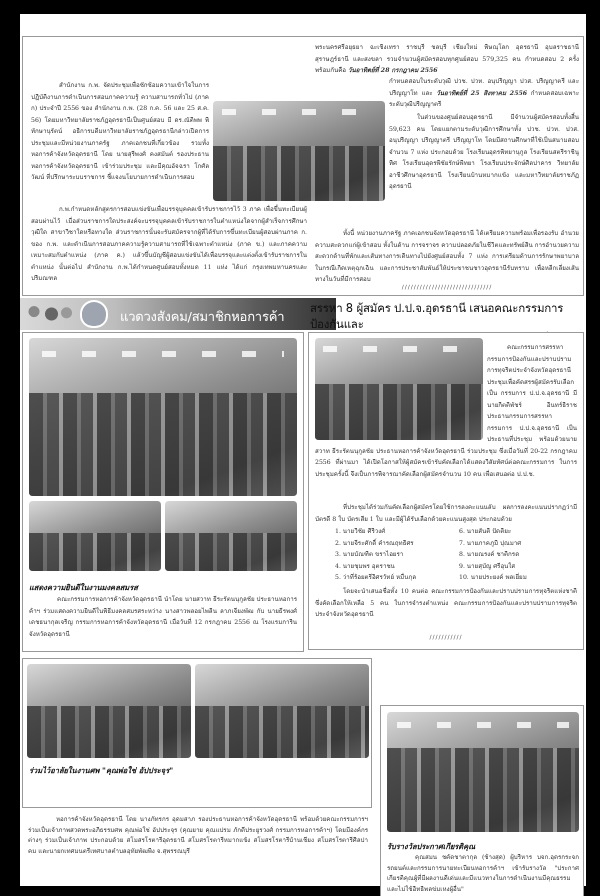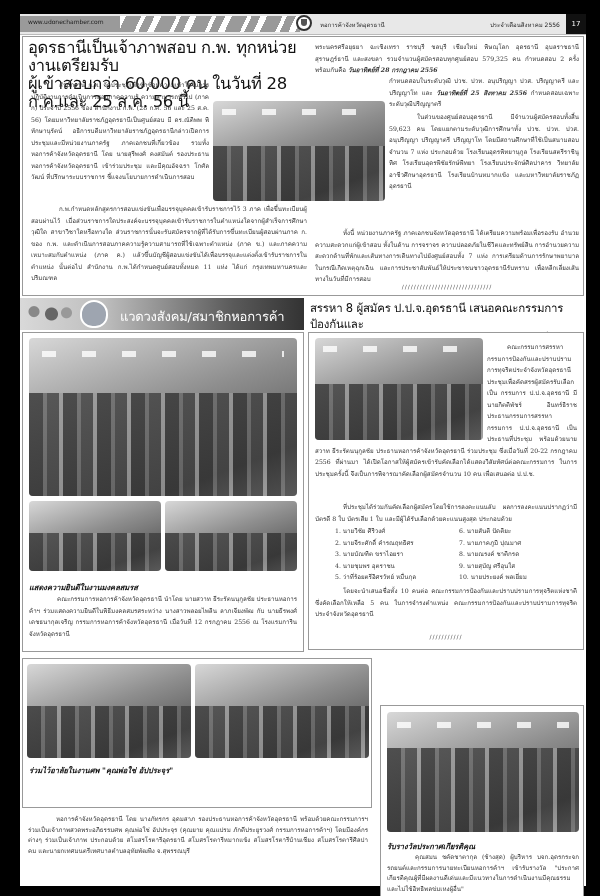--- a/index.html
+++ b/index.html
@@ -22,49 +22,35 @@
   .photo{position:absolute;background:linear-gradient(160deg,#d8d8d8,#8e8e8e 45%,#5c5c5c 80%,#b8b8b8);border-radius:4px;}
   .photo .sil{position:absolute;bottom:0;left:0;right:0;height:55%;
     background:repeating-linear-gradient(90deg,#2c2c2c 0 14px,#666 14px 18px,#3a3a3a 18px 30px,#9a9a9a 30px 34px);opacity:.75;border-radius:0 0 4px 4px;}
   .photo .lights{position:absolute;top:8%;left:5%;right:5%;height:6px;
     background:repeating-linear-gradient(90deg,#fff 0 14px,transparent 14px 40px);opacity:.8;}
   .h1{font-family:"DejaVu Sans",sans-serif;font-size:16.5px;color:#111;line-height:18px;letter-spacing:-.3px;}
   .h2{font-family:"DejaVu Sans",sans-serif;font-size:11.5px;color:#111;line-height:16px;letter-spacing:-.2px;}
   .cap{font-family:"DejaVu Serif",serif;font-style:italic;font-weight:bold;font-size:7.5px;color:#111;}
   .sep{text-align:center;font-size:6px;color:#555;letter-spacing:1px;}
   .section-bar{position:absolute;left:0;top:284px;width:284px;height:32px;
-    background:linear-gradient(90deg,#d9d9d9 0%,#bdbdbd 30%,#5a5a5a 75%,#333 100%);}
+    background:linear-gradient(90deg,#d9d9d9 0%,#bdbdbd 30%,#5a5a5a 75%,#333 100%);padding-left:32px;}
   .section-bar .shield{position:absolute;left:60px;top:2px;width:28px;height:28px;border:2px solid #fff;border-radius:50% 50% 45% 45%;box-sizing:border-box;background:#9ea5b0;}
   .section-bar .title{position:absolute;left:100px;top:8px;font-size:13px;color:#fff;letter-spacing:-.2px;}
   .section-bar .crowd{position:absolute;left:4px;top:4px;width:50px;height:24px;
     background:radial-gradient(circle at 20% 40%,#888 0 5px,transparent 6px),radial-gradient(circle at 55% 50%,#666 0 6px,transparent 7px),radial-gradient(circle at 85% 45%,#999 0 5px,transparent 6px);}
   ol.names{list-style:none;margin:0;padding:0;display:grid;grid-template-columns:1fr 1fr;column-gap:8px;}
   ol.names li{font-family:"DejaVu Serif",serif;font-size:6.2px;color:#333;line-height:11.5px;padding-left:10px;}
 </style>
 </head>
 <body>
 
 <div class="page">
 
-  <div class="hdr">
-    <div class="band">
-        <div class="left"></div>
-      </div>
-    <span class="url">www.udonechamber.com</span>
-    <span class="logo"></span>
-    <span class="org">หอการค้าจังหวัดอุดรธานี</span>
-    <span class="issue">ประจำเดือนสิงหาคม 2556</span>
-    <span class="pno">17</span>
-  </div>
 
   <div class="box" style="left:2px;top:22px;width:562px;height:260px;">
-    <div class="h1" style="position:absolute;left:5px;top:2px;width:285px;">
-      <div>อุดรธานีเป็นเจ้าภาพสอบ ก.พ. ทุกหน่วยงานเตรียมรับ</div>
-      <div>ผู้เข้าสอบกว่า 60,000 คน ในวันที่ 28 ก.ค.และ 25 ส.ค. 56 นี้</div>
-    </div>
     <div class="txt ind" style="position:absolute;left:8px;top:42px;width:178px;">สำนักงาน ก.พ. จัดประชุมเพื่อซักซ้อมความเข้าใจในการปฏิบัติงานการดำเนินการสอบภาคความรู้ ความสามารถทั่วไป (ภาค ก) ประจำปี 2556 ของ สำนักงาน ก.พ. (28 ก.ค. 56 และ 25 ส.ค. 56) โดยมหาวิทยาลัยราชภัฏอุดรธานีเป็นศูนย์สอบ มี ดร.ณัติพพ พิทักษานุรัตน์ อธิการบดีมหาวิทยาลัยราชภัฏอุดรธานีกล่าวเปิดการประชุมและมีหน่วยงานภาครัฐ ภาคเอกชนที่เกี่ยวข้อง รวมทั้งหอการค้าจังหวัดอุดรธานี โดย นายสุรีพงศ์ คงสมันต์ รองประธานหอการค้าจังหวัดอุดรธานี เข้าร่วมประชุม และมีคุณอัจฉรา โกศัลวัฒน์ ที่ปรึกษาระบบราชการ ชี้แจงนโยบายการดำเนินการสอบ</div>
     <div class="photo" style="left:190px;top:64px;width:172px;height:100px;">
         <div class="lights"></div>
         <div class="sil"></div>
       </div>
     <div class="txt ind" style="position:absolute;left:8px;top:166px;width:276px;height:88px;overflow:hidden;">ก.พ.กำหนดหลักสูตรการสอบแข่งขันเพื่อบรรจุบุคคลเข้ารับราชการไว้ 3 ภาค เพื่อขึ้นทะเบียนผู้สอบผ่านไว้ เมื่อส่วนราชการใดประสงค์จะบรรจุบุคคลเข้ารับราชการในตำแหน่งใดจากผู้สำเร็จการศึกษาวุฒิใด สาขาวิชาใดหรือทางใด ส่วนราชการนั้นจะรับสมัครจากผู้ที่ได้รับการขึ้นทะเบียนผู้สอบผ่านภาค ก. ของ ก.พ. และดำเนินการสอบภาคความรู้ความสามารถที่ใช้เฉพาะตำแหน่ง (ภาค ข.) และภาคความเหมาะสมกับตำแหน่ง (ภาค ค.) แล้วขึ้นบัญชีผู้สอบแข่งขันได้เพื่อบรรจุและแต่งตั้งเข้ารับราชการในตำแหน่ง นั้นต่อไป สำนักงาน ก.พ.ได้กำหนดศูนย์สอบทั้งหมด 11 แห่ง ได้แก่ กรุงเทพมหานครและปริมณฑล</div>
 
     <div class="txt" style="position:absolute;left:292px;top:4px;width:264px;">
       <span>พระนครศรีอยุธยา ฉะเชิงเทรา ราชบุรี ชลบุรี เชียงใหม่ พิษณุโลก อุดรธานี อุบลราชธานี สุราษฎร์ธานี และสงขลา รวมจำนวนผู้สมัครสอบทุกศูนย์สอบ 579,325 คน กำหนดสอบ 2 ครั้ง พร้อมกันคือ</span>
       <b><i>วันอาทิตย์ที่ 28 กรกฎาคม 2556</i></b>

